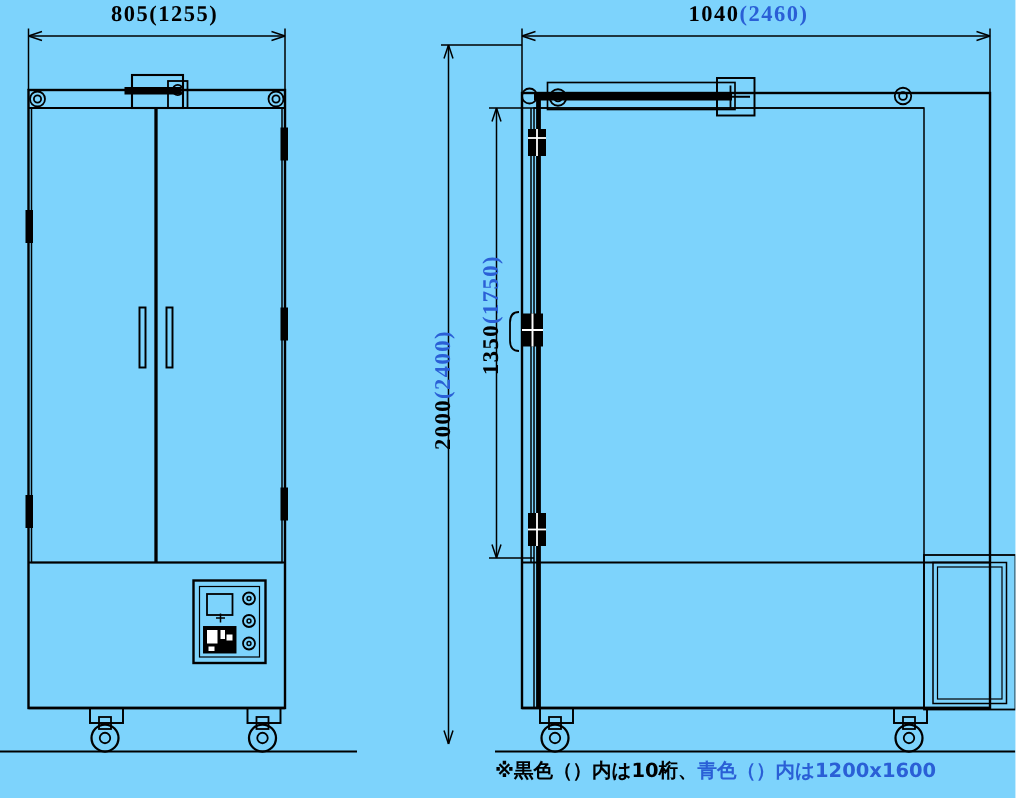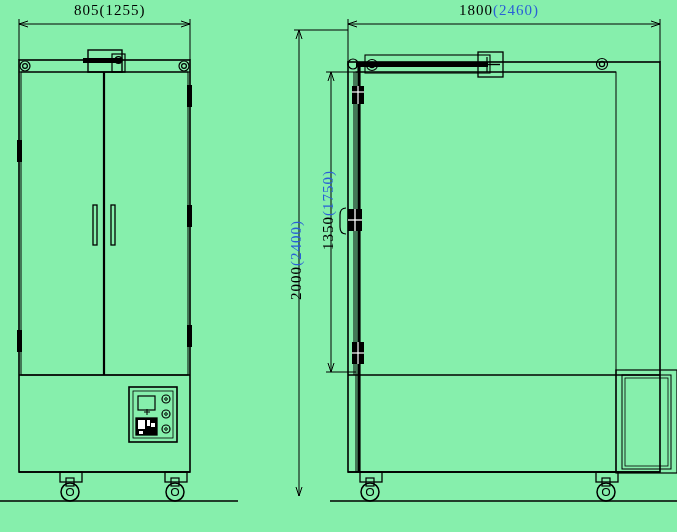--- a/index.html
+++ b/index.html
@@ -7,22 +7,23 @@
     padding: 0;
     background: #ffffff;
   }
   body {
     font-family: "Liberation Serif", serif;
   }
   #sheet {
     position: relative;
     width: 677px;
     height: 532px;
-    background: #86efac;
+    background: #7dd3fc;
     overflow: hidden;
+    font-weight: bold;
   }
   #sheet svg {
     position: absolute;
     left: 0;
     top: 0;
   }
   .note {
     position: absolute;
     left: 330px;
     top: 505px;
@@ -260,25 +261,28 @@
       <line x1="326" y1="372" x2="356" y2="372"></line>
     </g>
 
   </svg>
 
   <div class="dimtxt" id="dim-width-left">
     <span>805</span><span>(1255)</span>
   </div>
 
   <div class="dimtxt" id="dim-width-right">
-    <span>1800</span><span class="blue">(2460)</span>
+    <span>1040</span><span class="blue">(2460)</span>
   </div>
 
   <div class="dimtxt vert" id="dim-height-outer">
     <span>2000</span><span class="blue">(2400)</span>
   </div>
 
   <div class="dimtxt vert" id="dim-height-inner">
     <span>1350</span><span class="blue">(1750)</span>
   </div>
 
+  <div class="note">
+    <span>※黒色（）内は10桁、</span><span class="blue">青色（）内は1200x1600</span>
+  </div>
 
 </div>
 
 </body></html>

